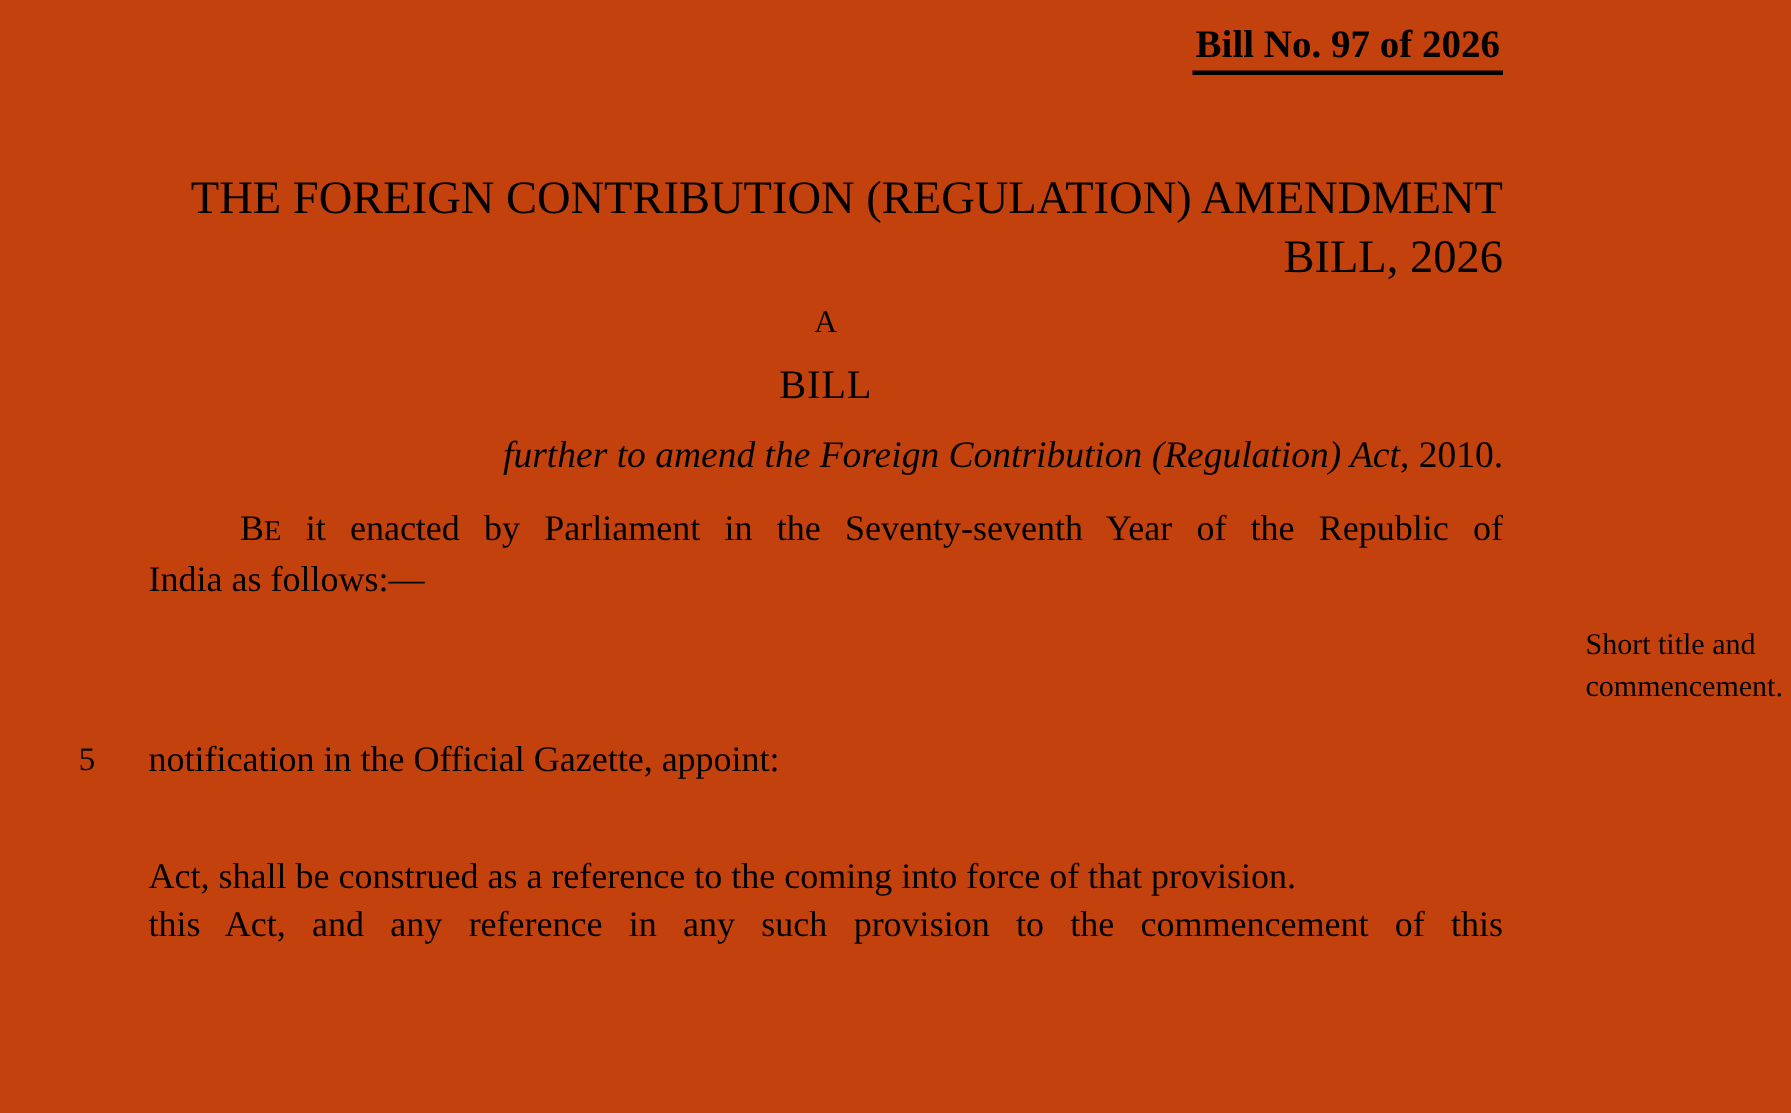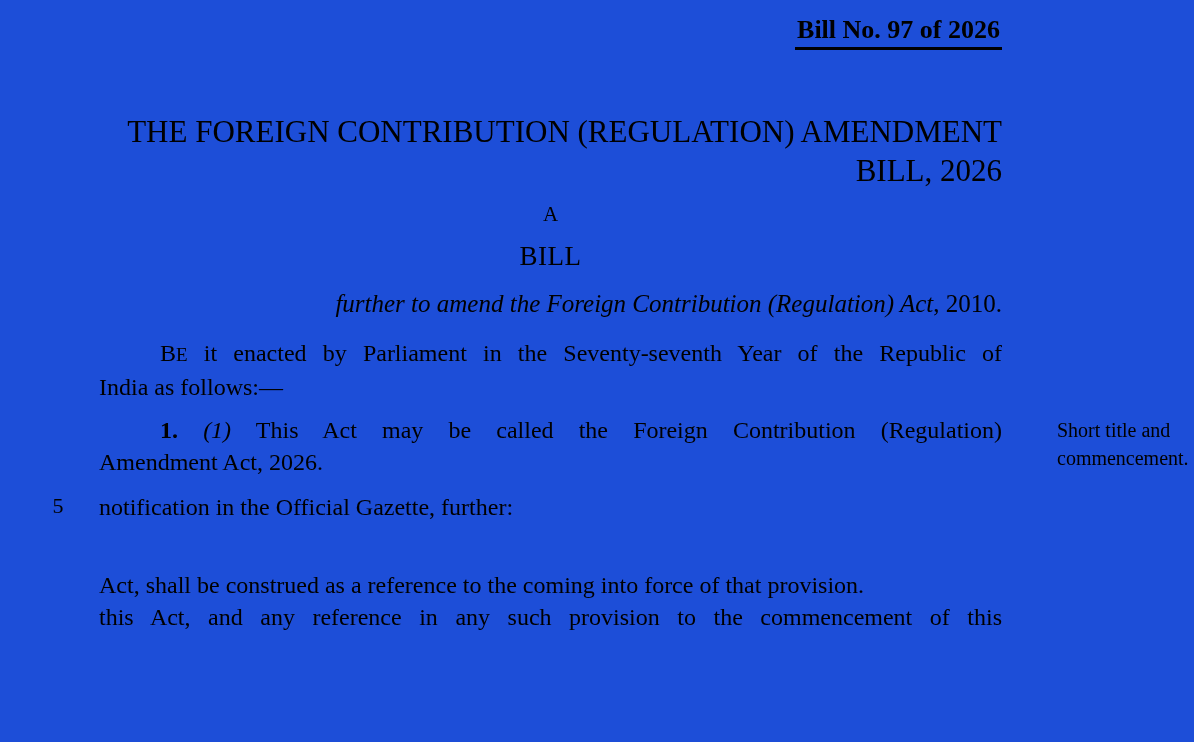--- a/index.html
+++ b/index.html
@@ -1,20 +1,20 @@
 <!DOCTYPE html>
 <html><head>
 <meta charset="utf-8">
 <style>
   html, body { margin: 0; padding: 0; background: #ffffff; }
   .page {
     position: relative;
     width: 1194px;
     height: 742px;
-    background: #1d4ed8;
+    background: #c2410c;
     color: #000000;
     font-family: "Liberation Serif", "DejaVu Serif", serif;
     overflow: hidden;
   }
   .col {
     position: absolute;
     left: 99px;
     top: 0;
     width: 903px;
     height: 742px;
@@ -118,27 +118,23 @@
 
     <div class="para longtitle">
       <div class="body-line ind"><i>further to amend the Foreign Contribution (Regulation) Act</i><span>, 2010.</span></div>
     </div>
 
     <div class="para enacting">
       <div class="body-line jl ind"><span>B</span><span class="sc">E</span> <span>it enacted by Parliament in the Seventy-seventh Year of the Republic of</span></div>
       <div class="body-line">India as follows:—</div>
     </div>
 
-    <div class="para sec1">
-      <div class="body-line jl ind"><b>1.</b> <i>(1)</i> <span>This Act may be called the Foreign Contribution (Regulation)</span></div>
-      <div class="body-line">Amendment Act, 2026.</div>
-    </div>
 
     <div class="para sec2">
-      <div class="body-line">notification in the Official Gazette, further:</div>
+      <div class="body-line">notification in the Official Gazette, appoint:</div>
     </div>
 
     <div class="para proviso">
       <div class="body-line">Act, shall be construed as a reference to the coming into force of that provision.</div>
       <div class="body-line jl">this Act, and any reference in any such provision to the commencement of this</div>
     </div>
 
   </div>
 
   <div class="note">

